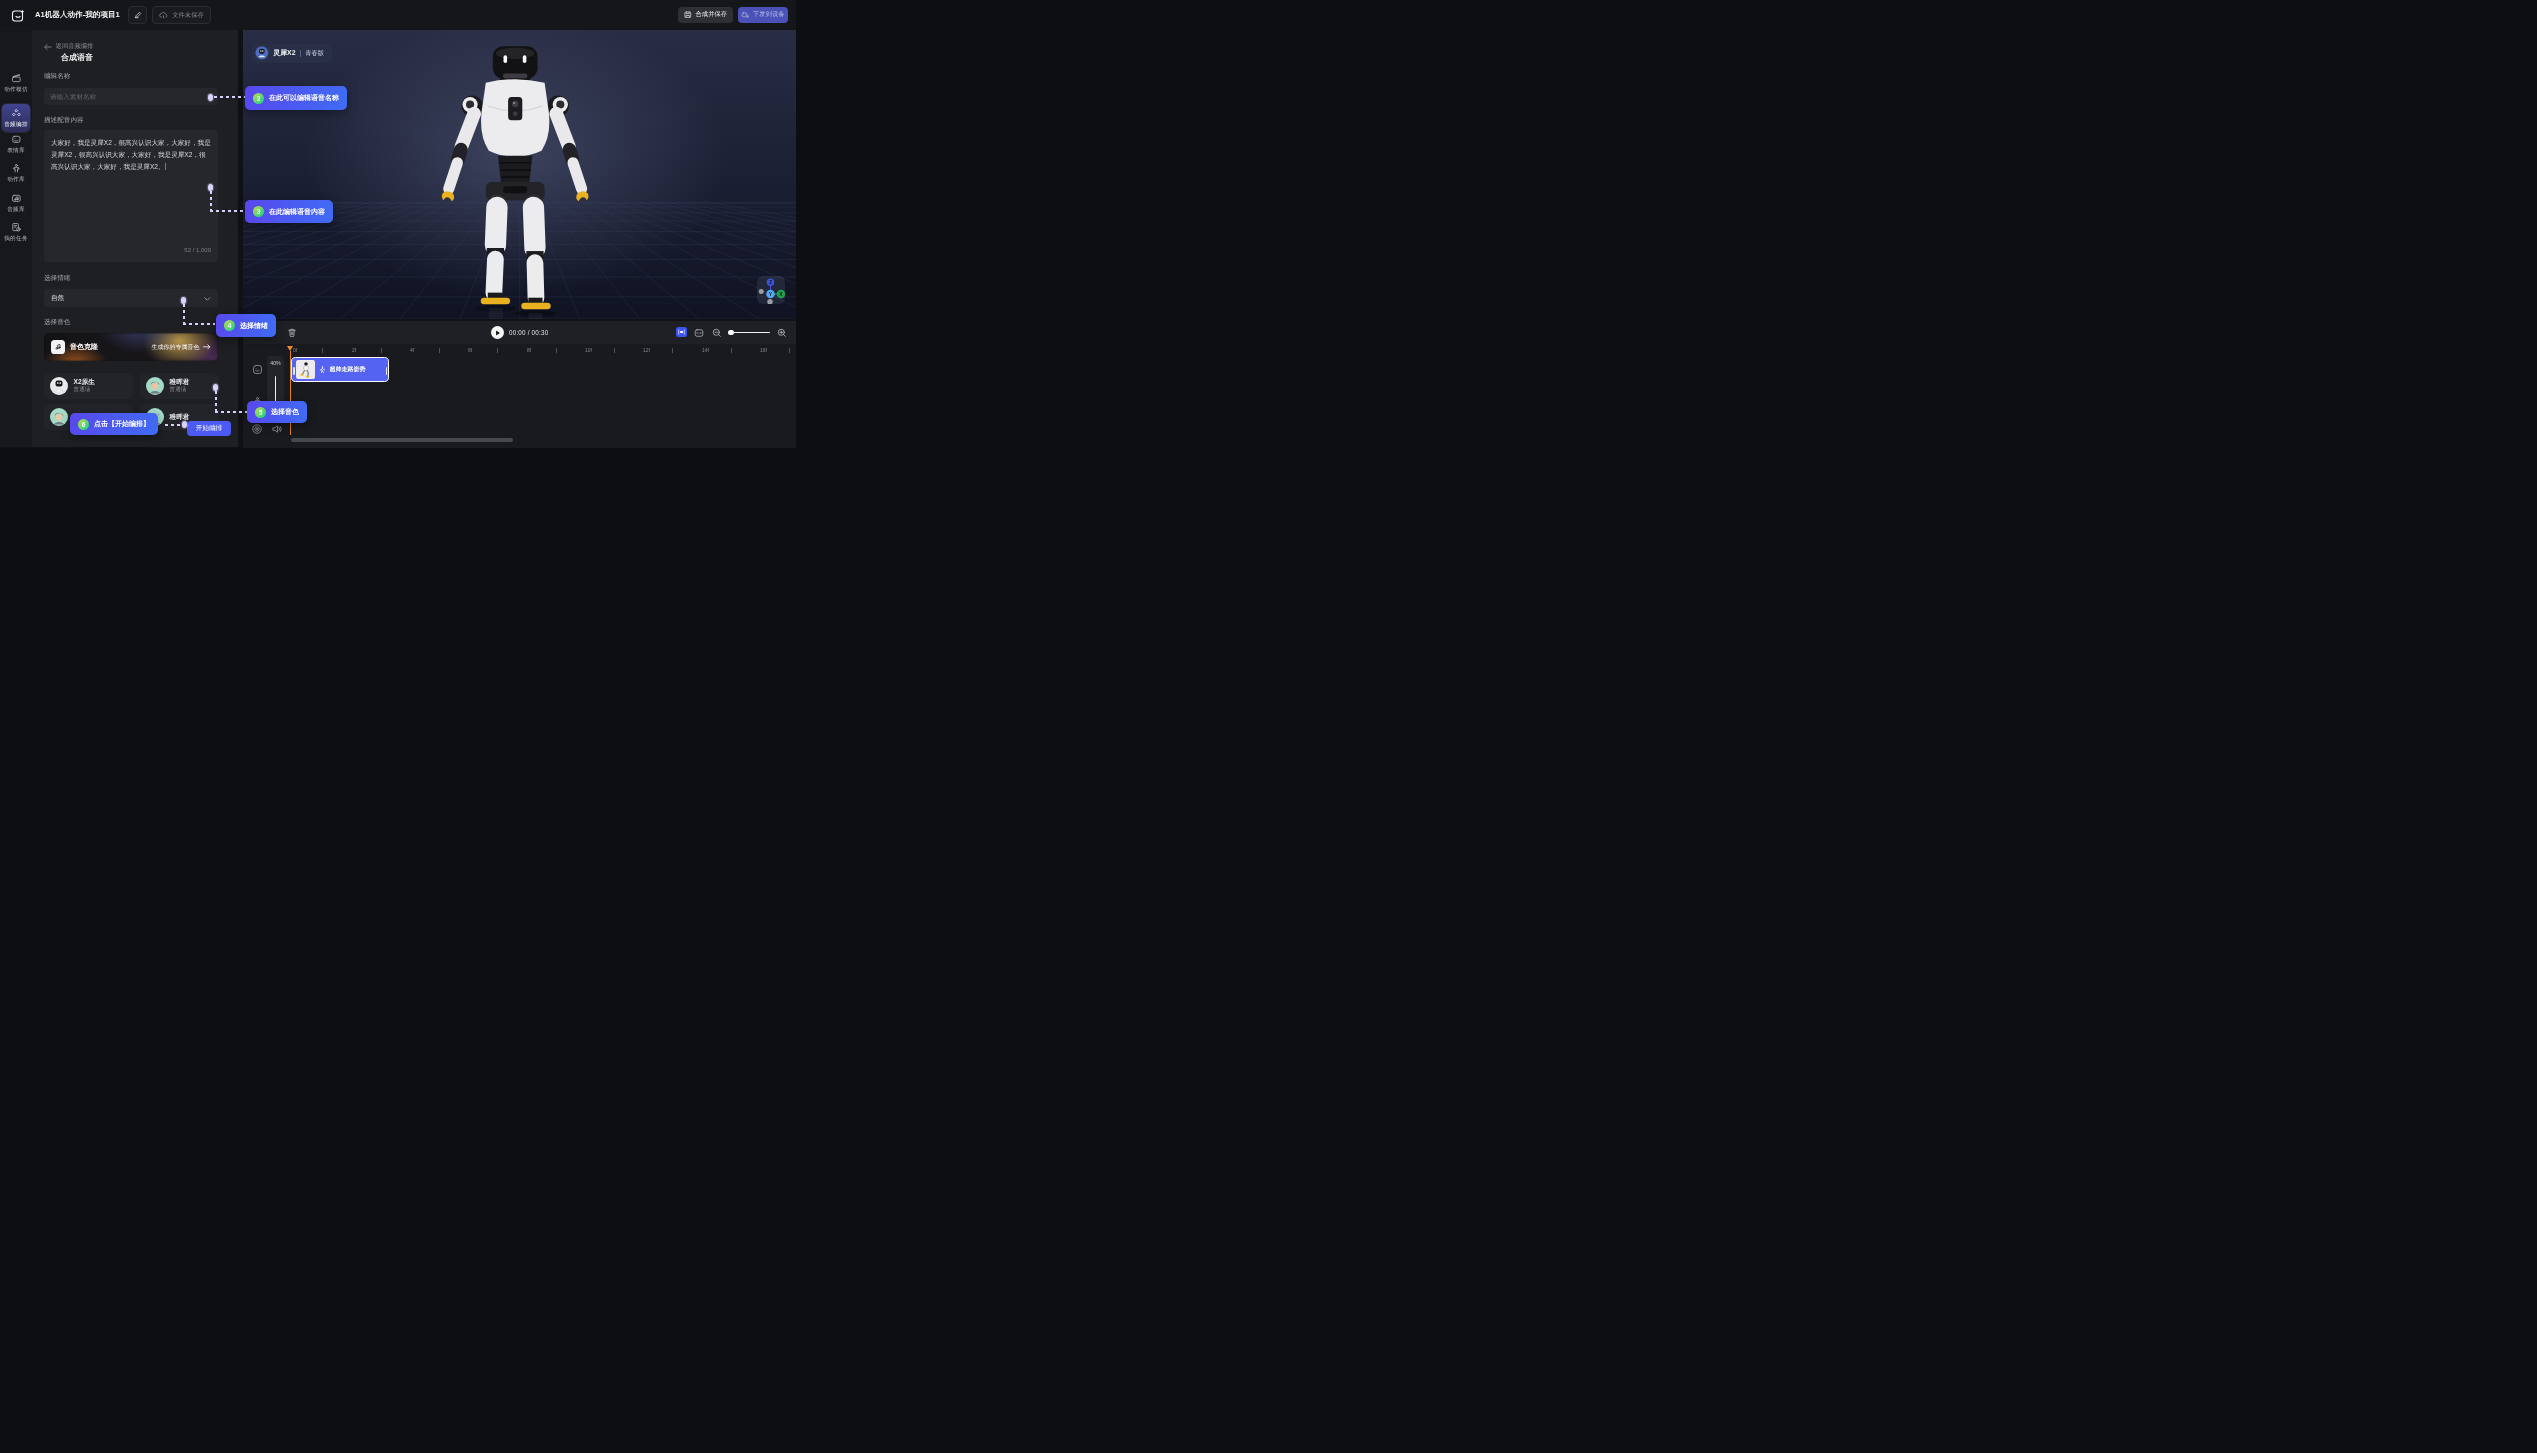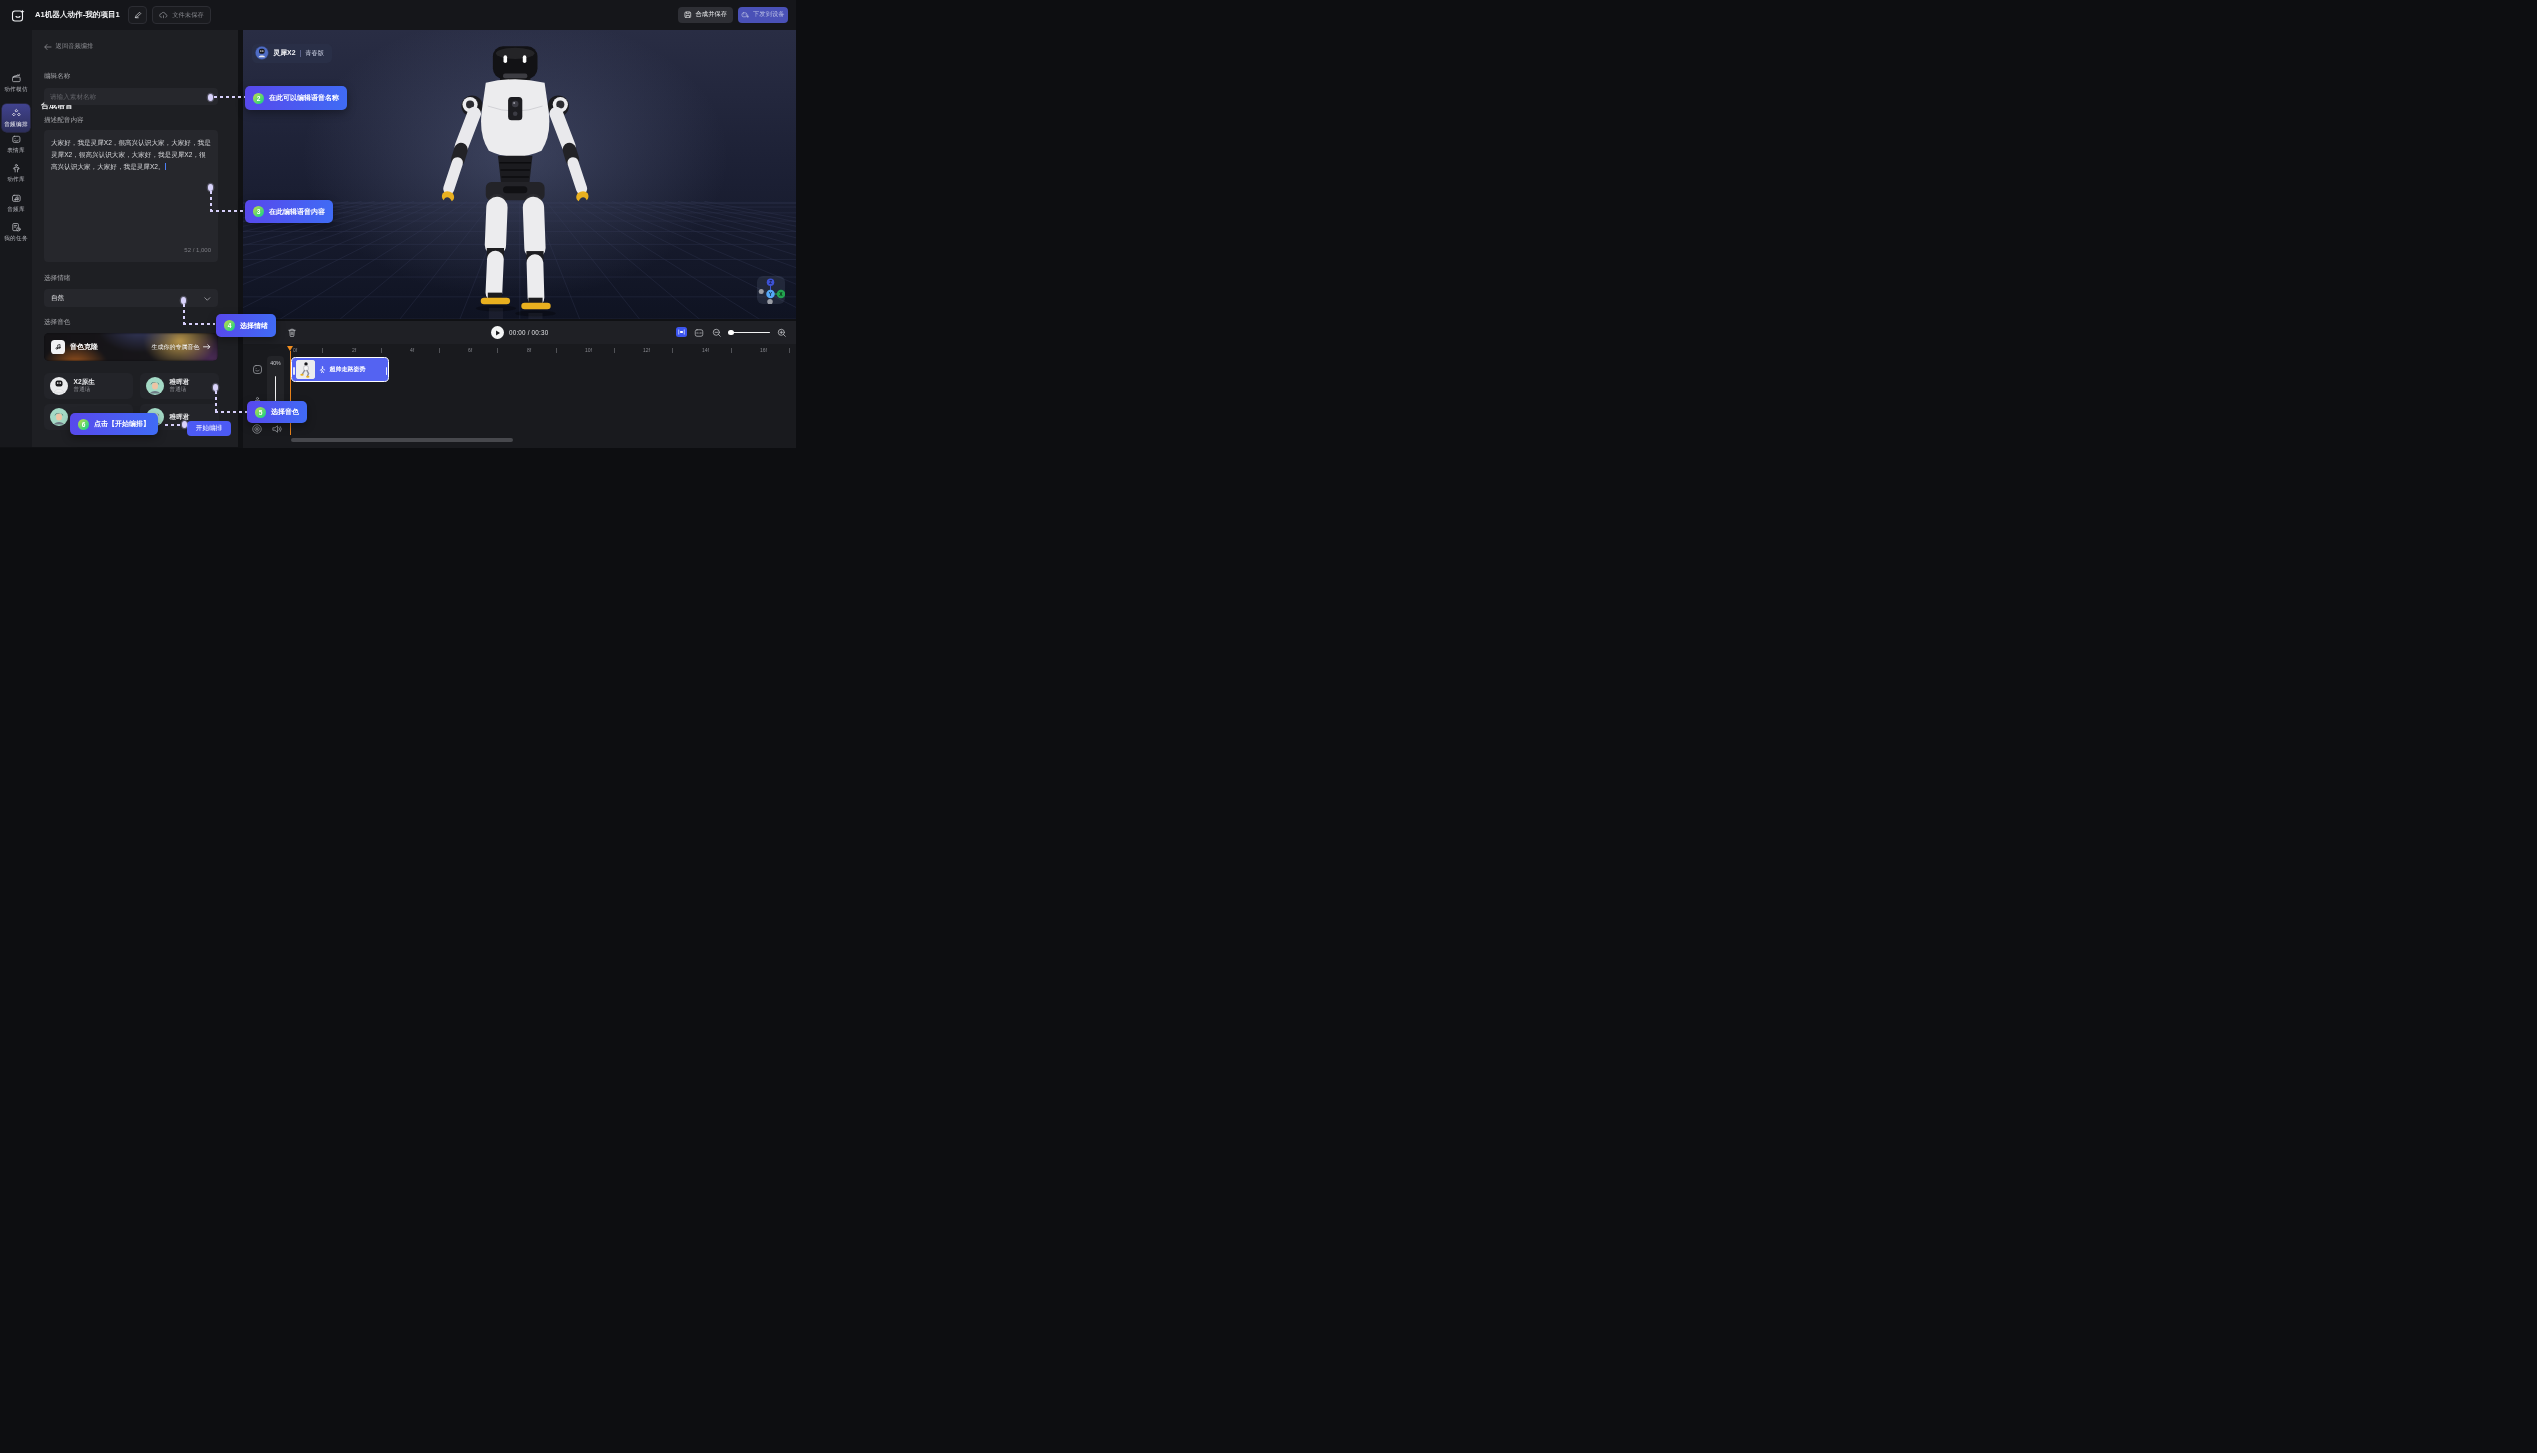--- a/index.html
+++ b/index.html
@@ -21,21 +21,21 @@
   .sidebar { position:absolute; left:0; top:30px; width:32px; height:417px; background:#17181c; }
   .side-item { position:absolute; left:1px; width:30px; display:flex; flex-direction:column; align-items:center; gap:2px; color:#b9bac0; }
   .side-item .lbl { font-size:5.6px; letter-spacing:0.3px; }
   .side-item.active { left:2px; width:28px; border-radius:4.6px; padding:4px 0 3.6px;
      background:linear-gradient(180deg,#41438f 0%,#2c2e59 100%); color:#fff;
      box-shadow:0 0 0 0.5px rgba(108,110,230,.35); }
 
   
   .panel { position:absolute; left:32px; top:30px; width:206px; height:417px; background:#1e1f23; overflow:hidden; }
   .p-back { position:absolute; left:12px; top:12px; display:flex; align-items:center; gap:4px; color:#8b8c91; font-size:6.3px; }
-  .p-title { position:absolute; left:9px; top:22px; font-size:8px; font-weight:700; color:#f1f2f4;margin-top:48px; }
+  .p-title { position:absolute; left:29px; top:22px; font-size:8px; font-weight:700; color:#f1f2f4; }
   .p-label { position:absolute; left:12px; font-size:6.6px; color:#a6a7ab; }
   .p-input { position:absolute; left:12px; top:58px; width:174px; height:16.7px; background:#26272c; border:none; outline:none; border-radius:4px; padding:0 6px; font-size:6.6px; color:#e4e5e8; font-family:inherit; }
   .p-input::placeholder { color:#64656b; }
   .p-textarea { position:absolute; left:12px; top:100px; width:174px; height:132px; background:#26272c; border-radius:4px; padding:6.6px 7px; font-size:6.6px; line-height:1.85; color:#d9dadd; }
   .p-caret { display:inline-block; width:1px; height:7px; background:#4c7df5; vertical-align:-1px; }
   .p-count { position:absolute; right:7px; bottom:5.6px; font-size:6px; color:#7c7d83; }
   .p-select { position:absolute; left:12px; top:259px; width:174px; height:18px; background:#26272c; border-radius:4px; display:flex; align-items:center; padding:0 7px; font-size:6.6px; color:#e4e5e8; }
   .p-select .chev { margin-left:auto; color:#a9aaaf; }
   .clone { position:absolute; left:12px; top:303px; width:174px; height:28px; border-radius:5px; overflow:hidden; display:flex; align-items:center; padding:0 7px; gap:5px;
      background:#0c0c0f; }

